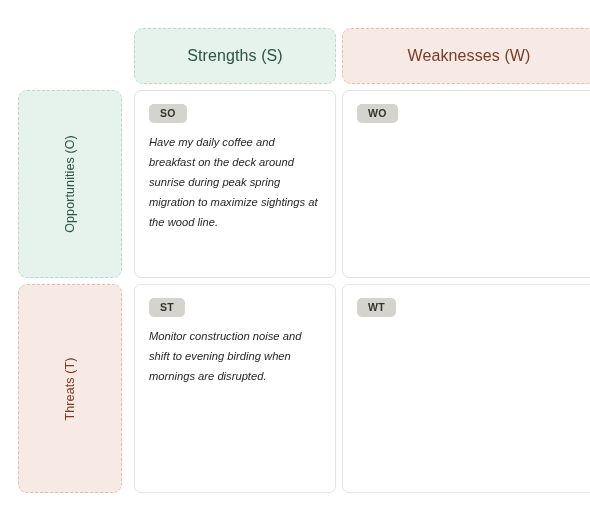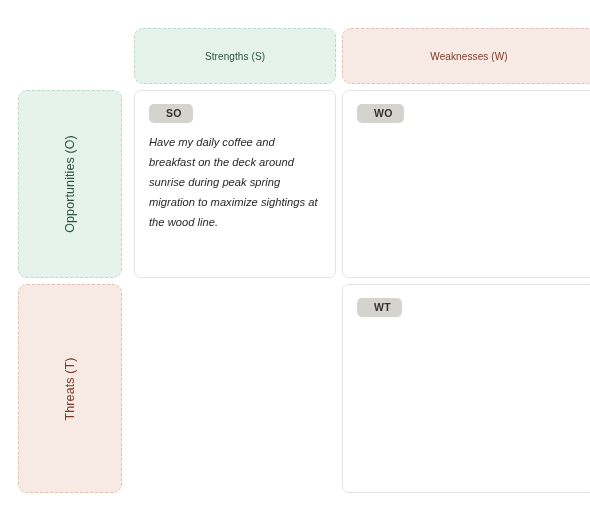--- a/index.html
+++ b/index.html
@@ -28,21 +28,21 @@
   }
 
   
   .col-header {
     grid-row: 2;
     display: flex;
     align-items: center;
     justify-content: center;
     border-radius: 9px;
     box-sizing: border-box;
-    font-size: 10px;
+    font-size: 16px;
     letter-spacing: 0.1px;
   }
   .col-header-strengths {
     grid-column: 2;
     background: #e6f2ec;
     border: 1px dashed #b9d8c9;
     color: #2d5446;
   }
   .col-header-weaknesses {
     grid-column: 3;
@@ -94,21 +94,21 @@
   .cell-st { grid-row: 6; grid-column: 2; }
   .cell-wt { grid-row: 6; grid-column: 3; }
 
   .cell-badge {
     display: inline-block;
     background: #d5d3cd;
     color: #333230;
     font-size: 10.5px;
     font-weight: bold;
     letter-spacing: 0.3px;
-    padding: 3px 11px 4px 17px;
+    padding: 3px 11px 4px 11px;
     border-radius: 5px;
     margin-bottom: 10px;
   }
 
   .cell-text {
     font-size: 11.2px;
     line-height: 1.78;
     color: #262626;
     margin: 0;
     font-style: italic;
@@ -137,18 +137,22 @@
 
   <div class="cell cell-so">
     <div class="cell-badge">SO</div>
     <p class="cell-text">Have my daily coffee and breakfast on the deck around sunrise during peak spring migration to maximize sightings at the wood line.</p>
   </div>
 
   <div class="cell cell-wo">
     <div class="cell-badge">WO</div>
   </div>
 
+  <div class="cell cell-st">
+    <div class="cell-badge">ST</div>
+    <p class="cell-text">Monitor construction noise and shift to evening birding when mornings are disrupted.</p>
+  </div>
 
   <div class="cell cell-wt">
     <div class="cell-badge">WT</div>
   </div>
 
 </div>
 
 </body></html>

